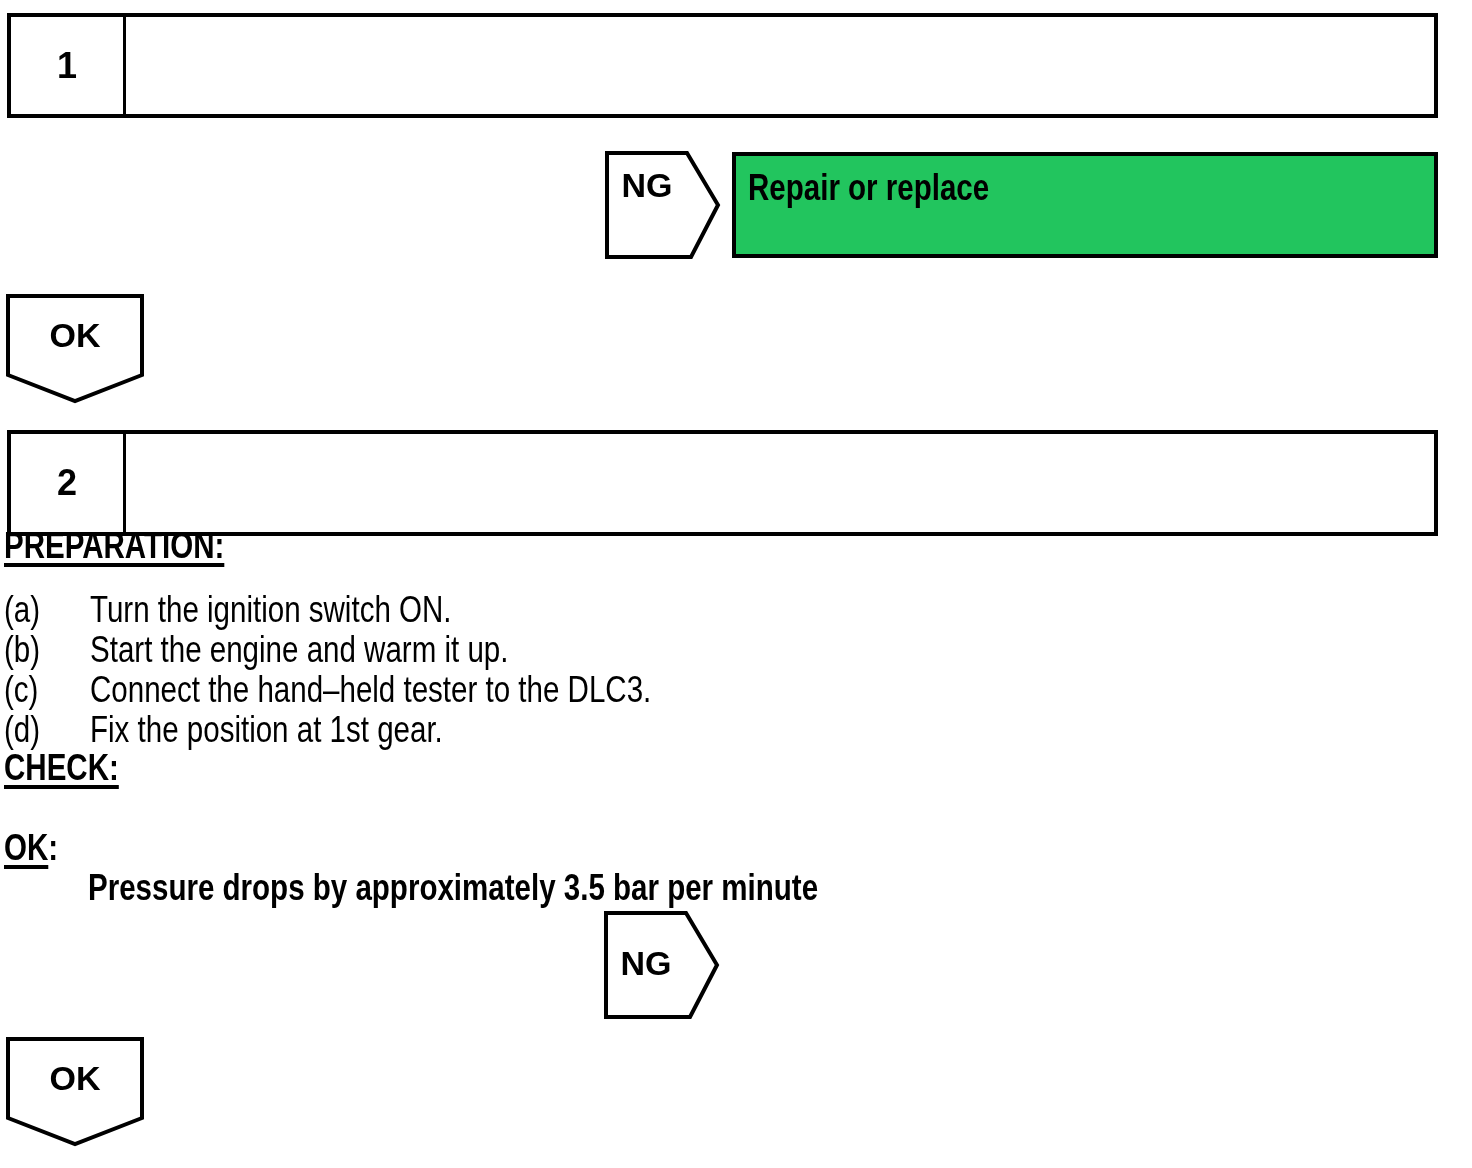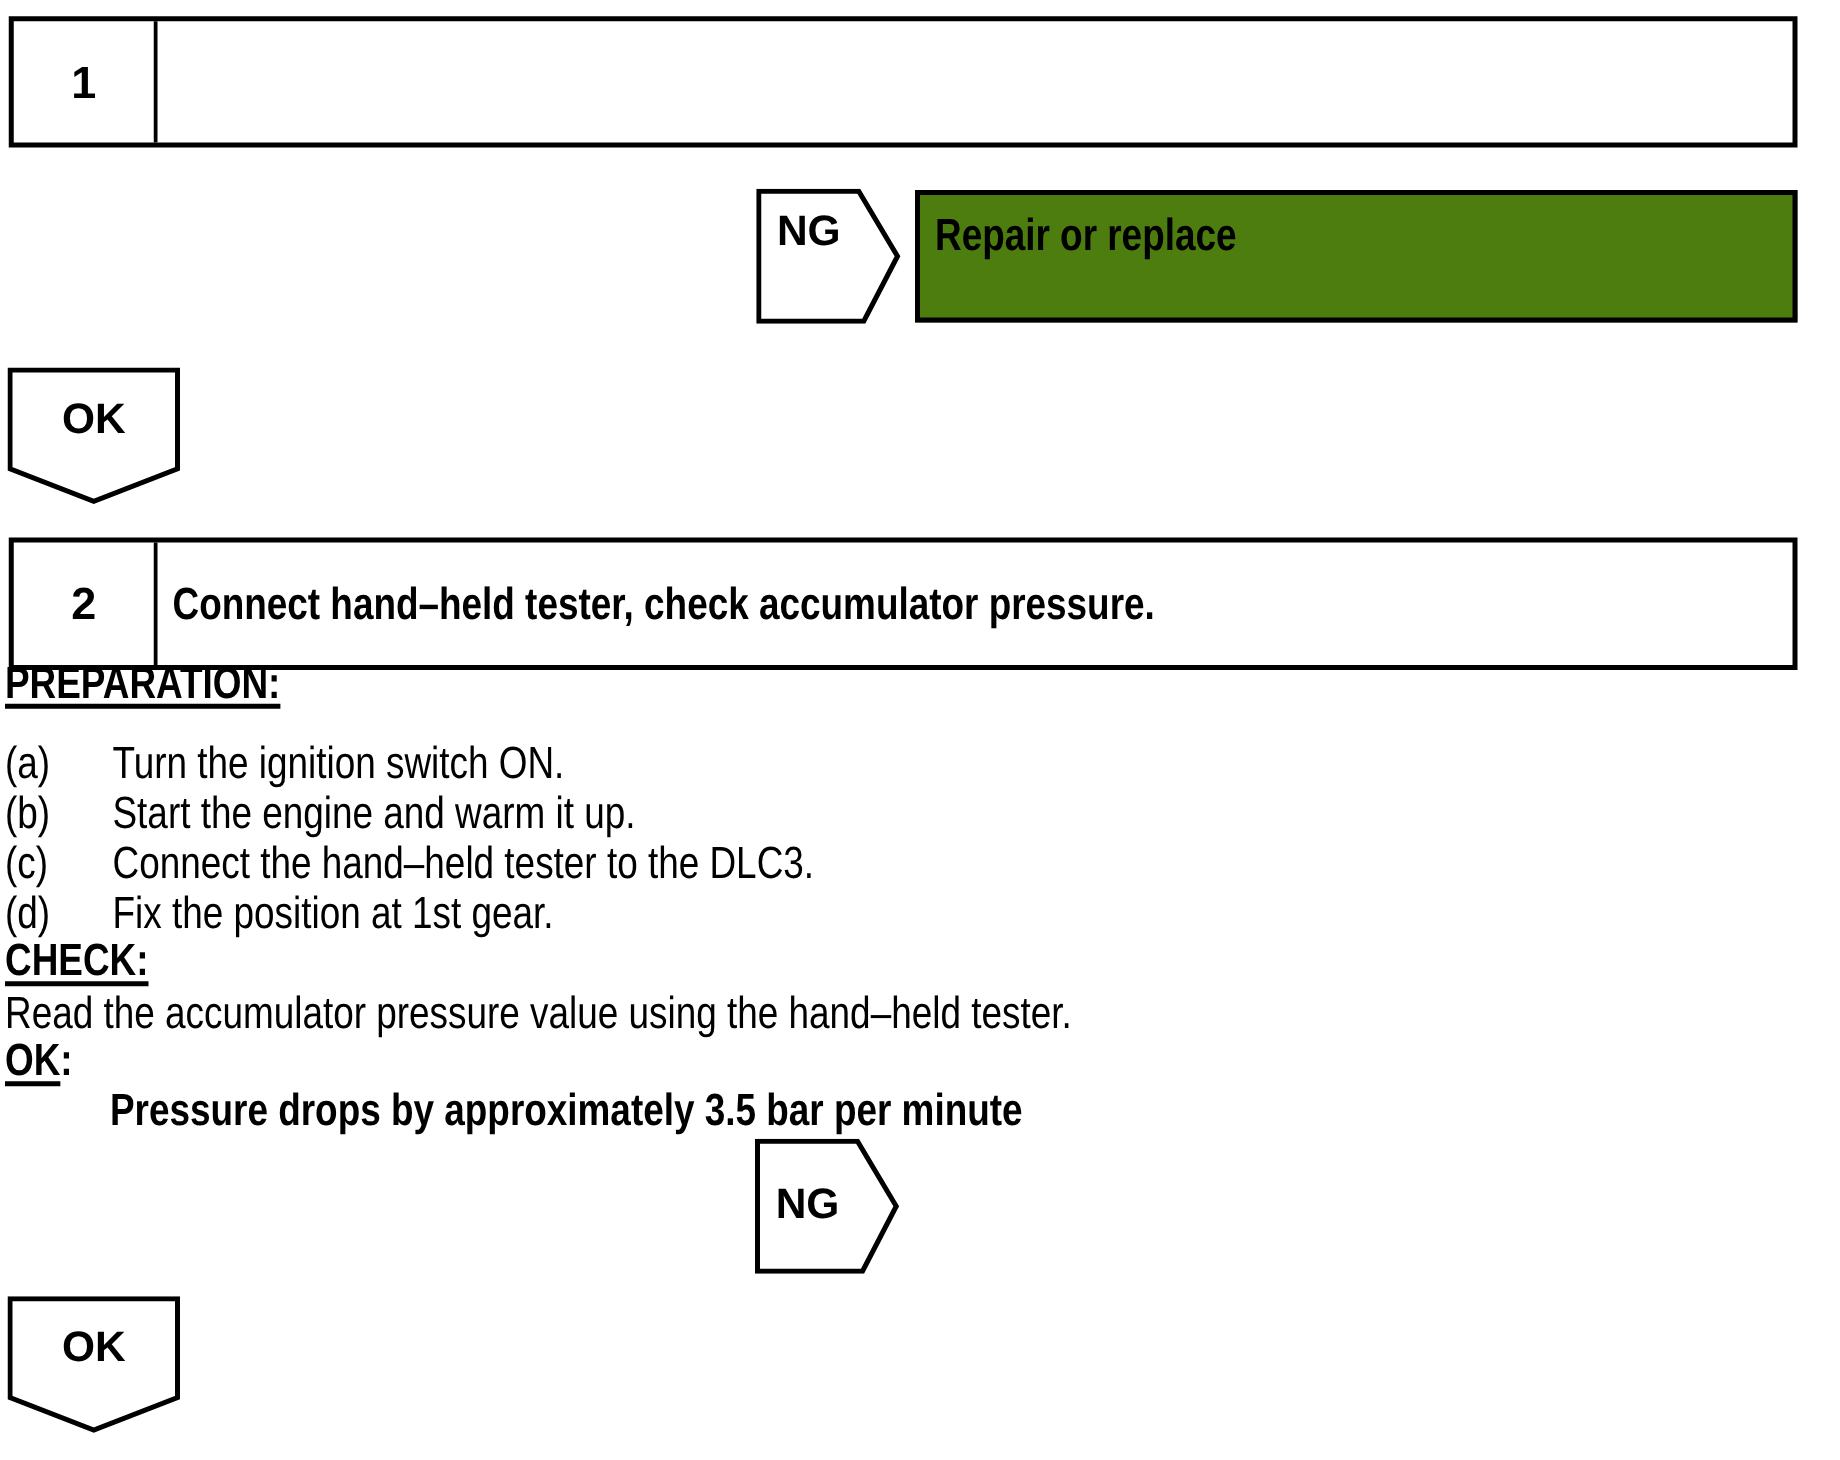--- a/index.html
+++ b/index.html
@@ -32,21 +32,21 @@
     flex:0 0 auto; width:112px;
     border-right:3px solid #000;
     display:flex; align-items:center; justify-content:center;
   }
   .num { font-weight:bold; font-size:36px; line-height:36px; }
   .step-title { flex:1; display:flex; align-items:center; padding-left:12px; min-width:0; }
   
   .action-box {
     position:absolute; left:732px; width:706px; height:106px;
     border:4px solid #000; box-sizing:border-box;
-    background:#4d7c0f; display:flex; padding-left:12px;
+    background:#22c55e; display:flex; padding-left:12px;
   }
   .action-top { align-items:flex-start; }
   .action-top .cond { margin-top:12px; }
   .action-mid { align-items:center; }
   
   .shape { position:absolute; }
   .shape svg { display:block; }
   .shape-label {
     position:absolute; text-align:center;
     font-weight:bold; font-size:34px; line-height:36px;
@@ -81,23 +81,20 @@
     <svg width="138" height="110" viewBox="0 0 138 110">
       <polygon points="2,2 136,2 136,81 69,107 2,81" fill="#ffffff" stroke="#000000" stroke-width="4"></polygon>
     </svg>
     <span class="shape-label" style="left:0;width:138px;top:23px;">OK</span>
   </div>
 
   <div class="step-box" style="top:430px;height:106px;">
     <div class="step-num">
       <span class="num">2</span>
     </div>
-    <div class="step-title">
-      <span class="cond b">Connect hand–held tester, check accumulator pressure.</span>
-    </div>
   </div>
 
   <div class="tline" style="top:526px;">
     <span class="cond b heading">PREPARATION:</span>
   </div>
 
   <div class="tline" style="top:590px;">
     <span class="cond lab">(a)</span>
     <span class="cond itx">Turn the ignition switch ON.</span>
   </div>
@@ -110,23 +107,20 @@
     <span class="cond itx">Connect the hand–held tester to the DLC3.</span>
   </div>
   <div class="tline" style="top:710px;">
     <span class="cond lab">(d)</span>
     <span class="cond itx">Fix the position at 1st gear.</span>
   </div>
 
   <div class="tline" style="top:748px;text-align:center;">
     <span class="cond b heading">CHECK:</span>
   </div>
-  <div class="tline" style="top:790px;">
-    <span class="cond">Read the accumulator pressure value using the hand–held tester.</span>
-  </div>
 
   <div class="tline" style="top:828px;">
     <span class="cond"><span class="b heading">OK</span><span class="b">:</span></span>
   </div>
   <div class="tline" style="top:868px;">
     <span class="cond b" style="position:absolute;left:84px;">Pressure drops by approximately 3.5 bar per minute</span>
   </div>
 
   <div class="shape" style="left:604px;top:911px;width:116px;height:108px;">
     <svg width="116" height="108" viewBox="0 0 116 108">

